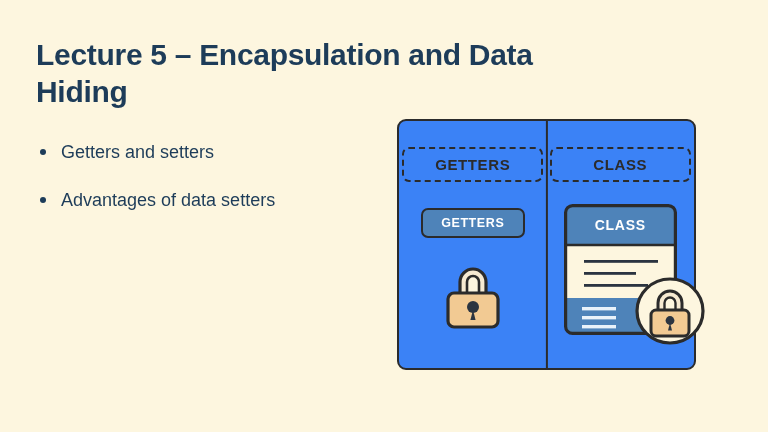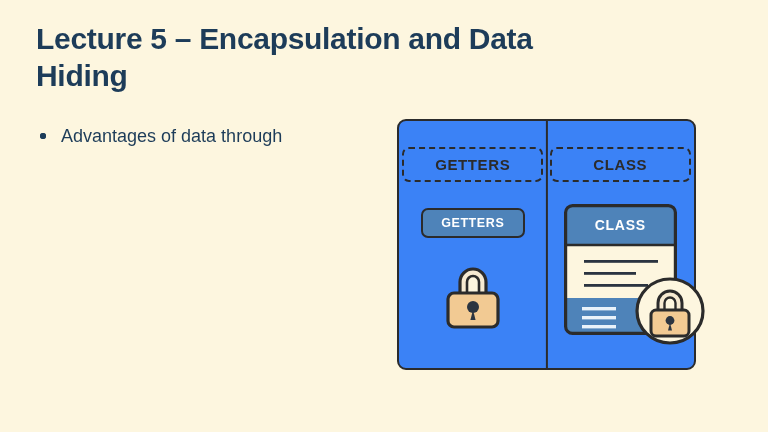--- a/index.html
+++ b/index.html
@@ -17,21 +17,21 @@
     position: relative;
     width: 768px;
     height: 432px;
     background: #fdf6df;
   }
 
   
   #text-col {
     position: absolute;
     left: 36px;
-    top: 20px;
+    top: 36px;
     width: 340px;
   }
   #page-title {
     font-size: 30px;
     line-height: 1.24;
     font-weight: bold;
     color: #1d3c59;
     letter-spacing: -0.3px;
     width: 560px;
     margin: 0 0 0 0;
@@ -156,24 +156,25 @@
 <body>
 
 <div id="slide">
 
   <div id="text-col">
     <h1 id="page-title">Lecture 5 – Encapsulation and Data Hiding</h1>
 
     <ul id="bullet-list">
       <li>
         <span class="dot"></span>
+        <span>Getters and setters</span>
       </li>
       <li>
         <span class="dot"></span>
-        <span>Advantages of data through</span>
+        <span>Advantages of data setters</span>
       </li>
     </ul>
   </div>
 
   <div id="illustration">
 
     <div id="panel-divider"></div>
 
     <div class="panel-half">
       <div class="dashed-header">

